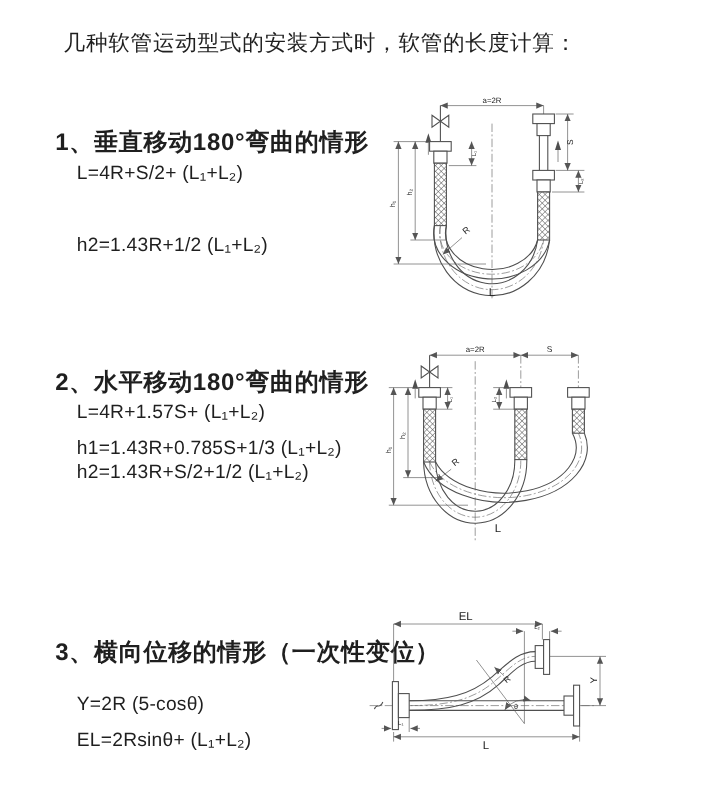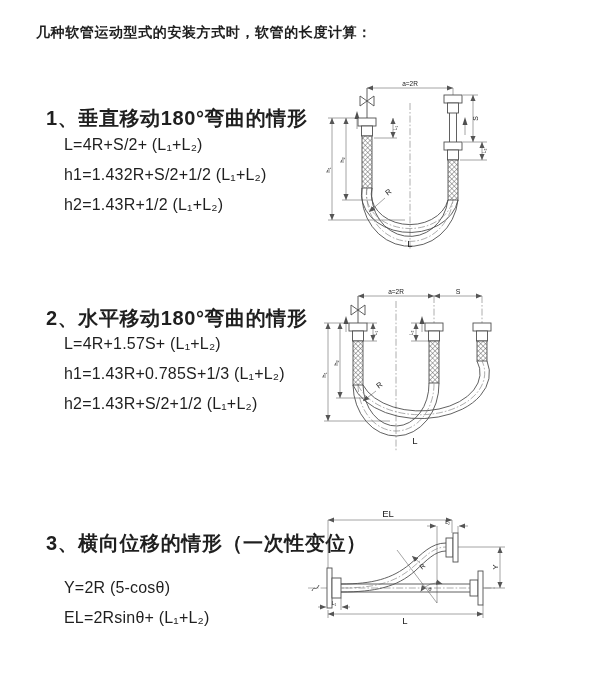--- a/index.html
+++ b/index.html
@@ -1,19 +1,19 @@
 <!DOCTYPE html>
 <html><head>
 <meta charset="utf-8">
 <style>
   html,body{margin:0;padding:0;background:#ffffff;}
   .page{position:relative;width:600px;height:675px;background:#ffffff;overflow:hidden;
         font-family:"Liberation Sans","DejaVu Sans",sans-serif;color:#1f1f1f;
         border-bottom:3px solid #ececec;}
-  .title{position:absolute;left:36px;top:24px;font-size:14px;font-weight:700;letter-spacing:.6px;}
+  .title{position:absolute;left:53px;top:24px;font-size:18px;font-weight:400;letter-spacing:.6px;}
   .sec-heading{position:absolute;left:46px;font-size:20px;font-weight:700;letter-spacing:.6px;}
   .formula{position:absolute;left:64px;font-size:16px;font-weight:400;letter-spacing:.2px;}
   .dgm{position:absolute;}
   .body-ln{stroke:#4f4f4f;stroke-width:0.9;fill:none;}
   .body-fill{stroke:#4f4f4f;stroke-width:0.9;fill:#ffffff;}
   .dim-ln{stroke:#5a5a5a;stroke-width:0.55;fill:none;}
   .cl{stroke:#6a6a6a;stroke-width:0.55;fill:none;stroke-dasharray:7 2 1.6 2;}
   .hatch{stroke:#4f4f4f;stroke-width:0.8;}
   text{fill:#222222;font-family:"Liberation Sans","DejaVu Sans",sans-serif;}
   .t65{font-size:6.5px;} .t7{font-size:7px;} .t5{font-size:5px;} .t6{font-size:6px;}
@@ -21,27 +21,26 @@
 </style>
 </head>
 <body>
 
 <div class="page">
 
   <div class="title">几种软管运动型式的安装方式时，软管的长度计算：</div>
 
   <div class="sec-heading" style="top:105px">1、垂直移动180°弯曲的情形</div>
   <div class="formula" style="top:136px">L=4R+S/2+ (L₁+L₂)</div>
-  <div class="formula" style="top:166px">h1=1.432R+S/2+1/2 (L₁+L₂)</div>
   <div class="formula" style="top:196px">h2=1.43R+1/2 (L₁+L₂)</div>
 
   <div class="sec-heading" style="top:305px">2、水平移动180°弯曲的情形</div>
   <div class="formula" style="top:335px">L=4R+1.57S+ (L₁+L₂)</div>
   <div class="formula" style="top:365px">h1=1.43R+0.785S+1/3 (L₁+L₂)</div>
-  <div class="formula" style="top:395px">h2=1.43R+S/2+1/2 (L₁+L₂)</div>
+  <div class="formula" style="top:385px">h2=1.43R+S/2+1/2 (L₁+L₂)</div>
 
   <div class="sec-heading" style="top:530px">3、横向位移的情形（一次性变位）</div>
   <div class="formula" style="top:579px">Y=2R (5-cosθ)</div>
   <div class="formula" style="top:609px">EL=2Rsinθ+ (L₁+L₂)</div>
 
   <svg class="dgm" style="left:310px;top:75px" width="290" height="180" viewBox="0 0 290 180">
     <defs>
       <marker id="ar1" viewBox="0 0 8 8" refX="7" refY="4" markerWidth="7" markerHeight="7" orient="auto-start-reverse" markerUnits="userSpaceOnUse">
         <path d="M0,1 L7,4 L0,7 z" fill="#555"></path>
       </marker>

